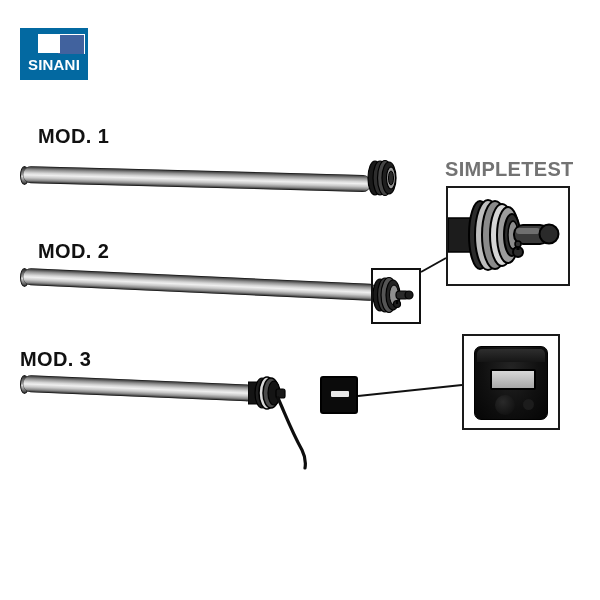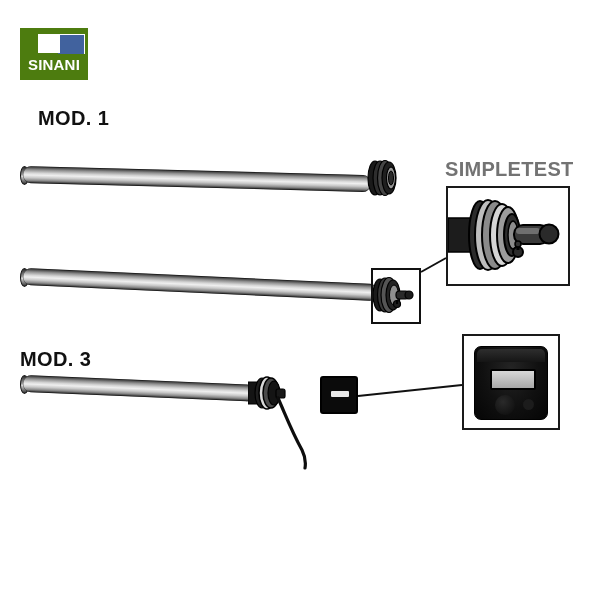--- a/index.html
+++ b/index.html
@@ -18,21 +18,21 @@
     overflow: hidden;
   }
 
   
   .logo-box {
     position: absolute;
     left: 20px;
     top: 28px;
     width: 68px;
     height: 52px;
-    background: #4d7c0f;
+    background: #0369a1;
   }
   .logo-shape-blue {
     position: absolute;
     left: 38px;
     top: 6px;
     width: 26px;
     height: 19px;
     background: #41629e;
     border-top: 1px solid #ffffff;
     border-right: 1px solid #ffffff;
@@ -188,38 +188,39 @@
     <div class="logo-text">SINANI</div>
   </div>
 
   <svg class="leader-svg">
 
     <line x1="421" y1="272" x2="446" y2="258" stroke="#111111" stroke-width="2"></line>
 
     <line x1="358" y1="396" x2="462" y2="385" stroke="#111111" stroke-width="2"></line>
   </svg>
 
-  <div class="mod-label" style="left:38px; top:107px;">MOD. 1</div>
+  <div class="mod-label" style="left:38px; top:125px;">MOD. 1</div>
 
   <div>
     <div class="tube-cap-left" style="left:20px; top:166px;"></div>
     <div class="tube" style="left:23px; top:166px; width:348px; transform: rotate(1.5deg); transform-origin: left center;"></div>
   </div>
 
   <div class="fitting" style="left:366px; top:159px; width:34px; height:38px;">
     <svg width="34" height="38" viewBox="0 0 34 38">
       <ellipse cx="9" cy="19" rx="7" ry="17" fill="#1a1a1a" stroke="#000" stroke-width="1.2"></ellipse>
       <ellipse cx="14" cy="19" rx="7" ry="17" fill="#2e2e2e" stroke="#000" stroke-width="1.2"></ellipse>
       <ellipse cx="19" cy="19" rx="7.5" ry="17.5" fill="#454545" stroke="#000" stroke-width="1.2"></ellipse>
       <ellipse cx="23" cy="19" rx="7" ry="16" fill="#1f1f1f" stroke="#000" stroke-width="1.2"></ellipse>
       <ellipse cx="25" cy="19" rx="4.5" ry="11" fill="#9a9a9a" stroke="#000" stroke-width="1.2"></ellipse>
       <ellipse cx="25" cy="19" rx="2.5" ry="7" fill="#2a2a2a" stroke="#000" stroke-width="1"></ellipse>
     </svg>
   </div>
 
+  <div class="mod-label" style="left:38px; top:240px;">MOD. 2</div>
 
   <div>
     <div class="tube-cap-left" style="left:20px; top:268px;"></div>
     <div class="tube" style="left:23px; top:268px; width:355px; transform: rotate(2.6deg); transform-origin: left center;"></div>
   </div>
 
   <div class="fitting" style="left:372px; top:276px; width:46px; height:38px;">
     <svg width="46" height="38" viewBox="0 0 46 38">
       <ellipse cx="8" cy="19" rx="7" ry="16" fill="#1a1a1a" stroke="#000" stroke-width="1.2"></ellipse>
       <ellipse cx="13" cy="19" rx="7.5" ry="17" fill="#383838" stroke="#000" stroke-width="1.2"></ellipse>

